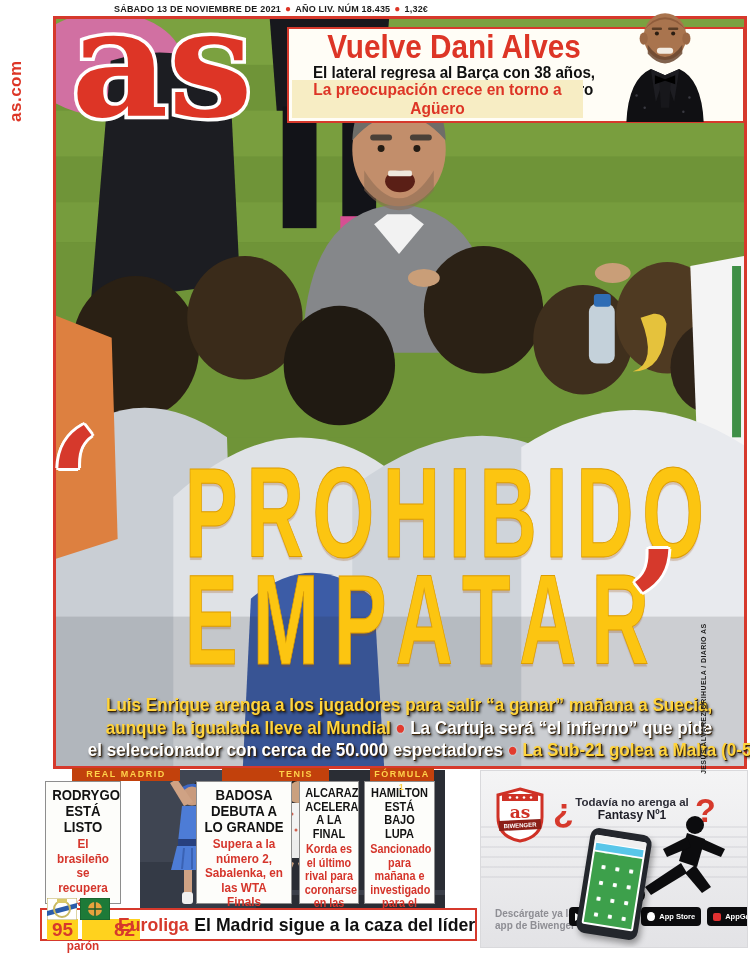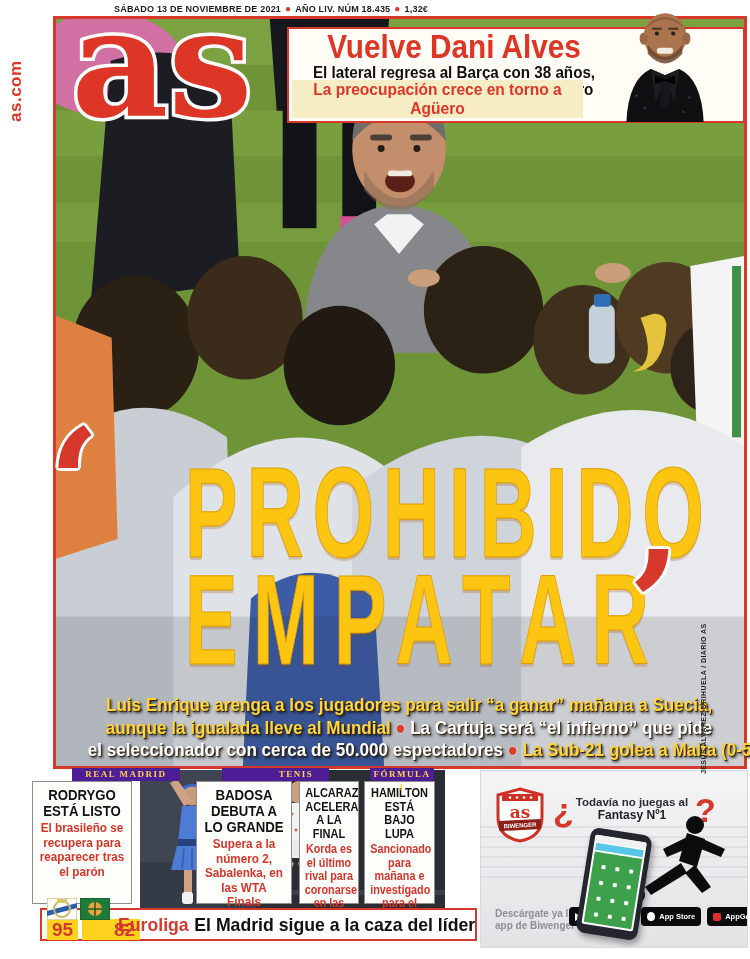--- a/index.html
+++ b/index.html
@@ -51,29 +51,29 @@
 
   
   .panel{top:770px;height:138px;z-index:1;}
   .panel svg{display:block;width:100%;height:100%;}
   .p-badosa{left:140px;width:116px;}
   .p-alcaraz{left:256px;width:189px;}
 
   .brief{top:781px;height:123px;background:#fdfdfa;border:1px solid #8e8e8e;box-sizing:border-box;z-index:2;text-align:center;}
   .brief h4{margin:5px 2px 2px;font-size:15px;line-height:16px;color:#121212;transform:scaleX(.88);transform-origin:50% 0;}
   .brief p{margin:2px 2px;font-size:13px;line-height:14.5px;color:#d5352b;font-weight:bold;transform:scaleX(.9);transform-origin:50% 0;}
-  .b1{left:32px;width:100px;}
+  .b1{left:45px;width:76px;}
   .b2{left:196px;width:96px;}
   .b3{left:299px;width:60px;}
   .b4{left:364px;width:71px;}
   .b3 h4,.b4 h4{font-size:12.5px;line-height:13.5px;}
   .b3 p,.b4 p{font-size:12px;line-height:13.5px;}
 
-  .brief-label{top:768px;height:13px;background:#4c1d95;color:#ffd24a;font-weight:bold;font-size:9px;letter-spacing:1.5px;
-               text-align:center;line-height:13px;z-index:3;font-family:Liberation Serif, serif;}
+  .brief-label{top:768px;height:13px;background:#c2410c;color:#ffd24a;font-weight:bold;font-size:9px;letter-spacing:1.5px;
+               text-align:center;line-height:13px;z-index:3;}
   .l1{left:72px;width:108px;}
   .l2{left:222px;width:66px;padding-left:41px;}
   .l4{left:370px;width:64px;}
 
   
   .strip{left:40px;top:908px;width:437px;height:33px;background:#fff;border:2px solid #d6392c;box-sizing:border-box;z-index:3;}
   .score{position:absolute;top:9px;width:31px;height:21px;background:#ffd21e;color:#d6392c;font-weight:bold;
          font-size:19px;text-align:center;line-height:21px;}
   .s1{left:5px;} .s2{left:40px;padding-left:27px;}
   .crest{position:absolute;top:-12px;width:30px;height:22px;z-index:4;}
@@ -315,21 +315,21 @@
           <circle cx="23" cy="10.5" r="1.3" fill="#fff"></circle>
         <circle cx="30" cy="10.5" r="1.3" fill="#fff"></circle>
           <circle cx="37" cy="10.5" r="1.3" fill="#fff"></circle>
         <text x="26" y="31" font-family="DejaVu Serif, serif" font-size="17" font-weight="bold" fill="#cf3126" text-anchor="middle">as</text>
         <rect x="5" y="33" width="42" height="10" fill="#8c1f18" transform="rotate(-3 26 38)"></rect>
         <text x="26" y="40.5" font-family="Liberation Sans, sans-serif" font-size="6" font-weight="bold" fill="#fff" text-anchor="middle" transform="rotate(-3 26 38)">BIWENGER</text>
       </svg>
     </div>
     <div class="ad-qopen">¿</div>
     <div class="ad-q">
-      <div class="q1">Todavía no juegas al</div>
+      <div class="q1">Todavía no arenga al</div>
       <div class="q2">Fantasy Nº1</div>
     </div>
     <div class="ad-qclose">?</div>
     <div class="ad-sil">
       <svg width="120" height="100" viewBox="0 0 120 100">
         <g fill="#0c0c0e">
           <circle cx="76" cy="12" r="9"></circle>
           <path d="M68 20 L86 26 L78 54 L60 48 Z"></path>
           <path d="M68 24 L44 36 L48 44 L72 34 Z"></path>
           <path d="M84 26 L106 36 L102 44 L82 36 Z"></path>

